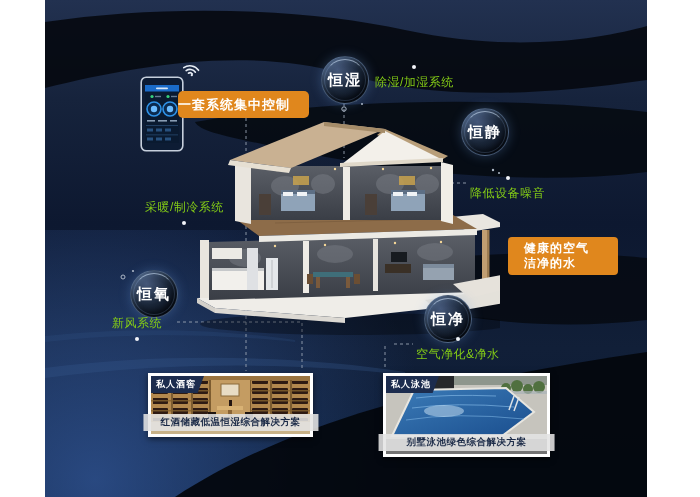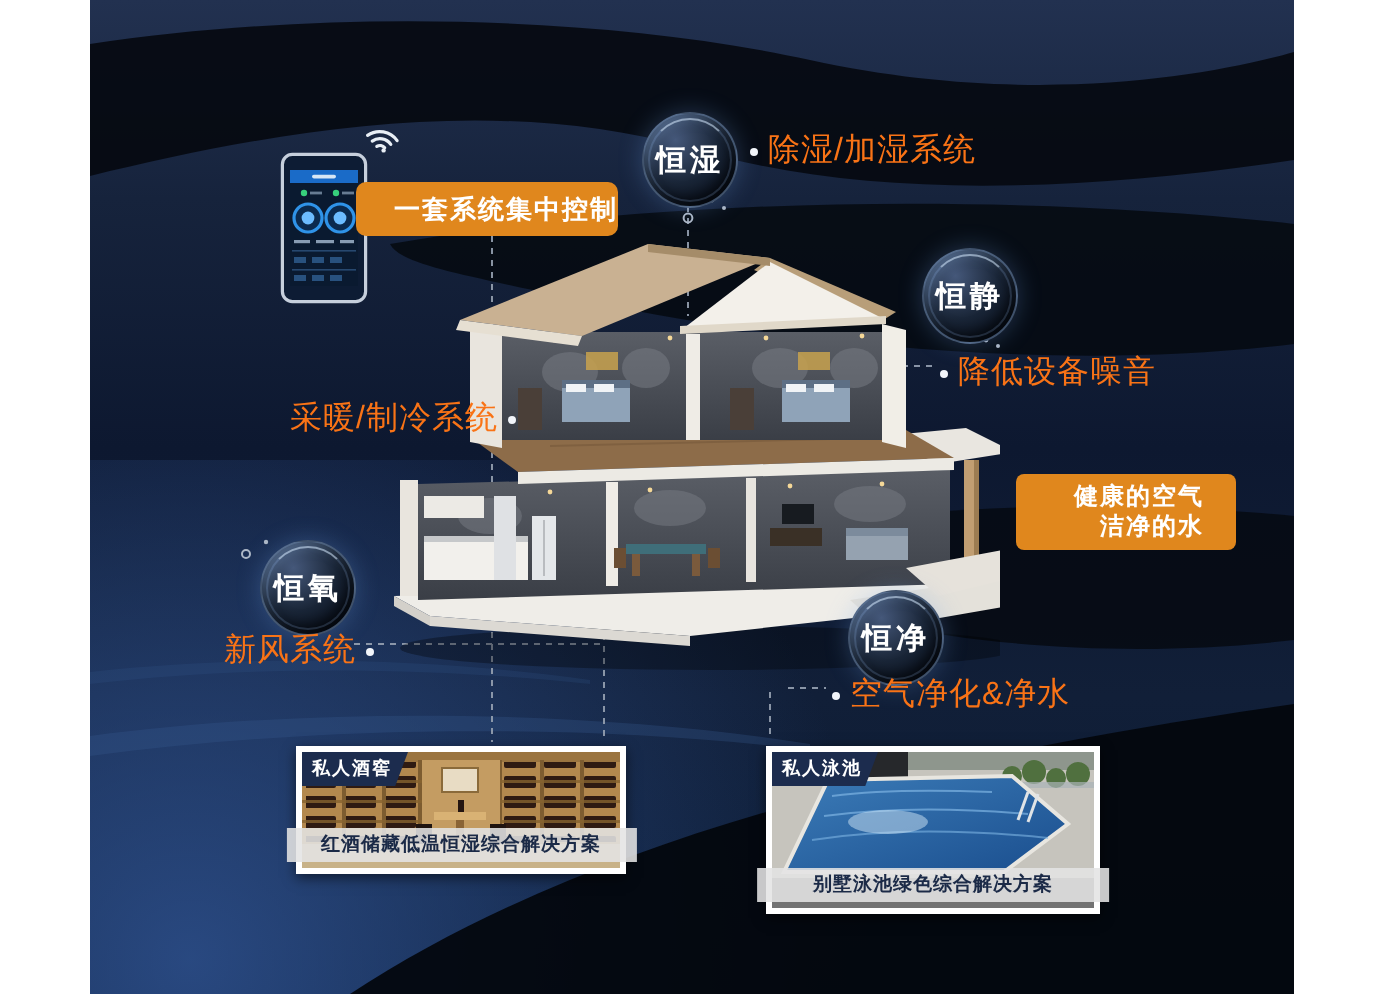--- a/index.html
+++ b/index.html
@@ -12,25 +12,25 @@
   
   .bubble{position:absolute;width:46px;height:46px;border-radius:50%;
     background:radial-gradient(circle at 34% 28%, #45587a 0%, #1a2638 48%, #0a1220 78%);
     box-shadow:0 0 12px rgba(110,160,230,.28), inset -3px -4px 7px rgba(0,0,0,.65), inset 2px 3px 6px rgba(160,200,250,.28);
     border:1px solid rgba(150,185,230,.38);
     display:flex;align-items:center;justify-content:center;
     color:#ffffff;font-size:15px;font-weight:bold;letter-spacing:2px;z-index:6;}
   .bubble::before{content:"";position:absolute;inset:2px;border-radius:50%;
     border:1px solid rgba(160,200,255,.18);border-top-color:rgba(215,235,255,.55);}
 
-  .note{position:absolute;display:flex;align-items:center;gap:5px;color:#f97316;
-    font-size:16px;letter-spacing:.5px;z-index:6;white-space:nowrap;}
+  .note{position:absolute;display:flex;align-items:center;gap:5px;color:#84cc16;
+    font-size:12px;letter-spacing:.5px;z-index:6;white-space:nowrap;flex-direction:column;}
   .note .dot{width:4px;height:4px;border-radius:50%;background:#f2f5fa;flex:0 0 auto;}
 
-  .tagbox{position:absolute;background:#e0871d;color:#ffffff;font-weight:bold;text-align:right;z-index:7;}
+  .tagbox{position:absolute;background:#e0871d;color:#ffffff;font-weight:bold;text-align:left;z-index:7;}
   .ctrl-box{left:133px;top:91px;width:131px;height:27px;line-height:27px;font-size:13px;
             letter-spacing:1px;border-radius:5px;}
   .hl-box{left:463px;top:237px;width:78px;padding:4px 16px;font-size:12px;line-height:15px;
           letter-spacing:1px;border-radius:4px;}
 
   .card{position:absolute;background:#737373;border:3px solid #ffffff;box-sizing:border-box;z-index:7;
         box-shadow:0 2px 6px rgba(0,0,0,.55);}
   .card .scene{position:absolute;inset:0;}
   .card .tag{position:absolute;left:0;top:0;background:#1c2c4e;color:#ffffff;font-size:9px;
       font-weight:bold;letter-spacing:1px;padding:2px 8px 2px 5px;z-index:2;
@@ -219,21 +219,21 @@
     </svg>
 
     <div class="tagbox ctrl-box">一套系统集中控制</div>
 
     <div class="bubble" style="left:276px;top:56px;">恒湿</div>
     <div class="note" style="left:330px;top:65px;">
       <span class="dot"></span>
       <span>除湿/加湿系统</span>
     </div>
 
-    <div class="bubble" style="left:416px;top:124px;">恒静</div>
+    <div class="bubble" style="left:416px;top:108px;">恒静</div>
     <div class="note" style="left:425px;top:176px;">
       <span class="dot"></span>
       <span>降低设备噪音</span>
     </div>
 
     <div class="note" style="left:100px;top:199px;text-align:right;">
       <span>采暖/制冷系统</span>
       <span class="dot"></span>
     </div>
 

